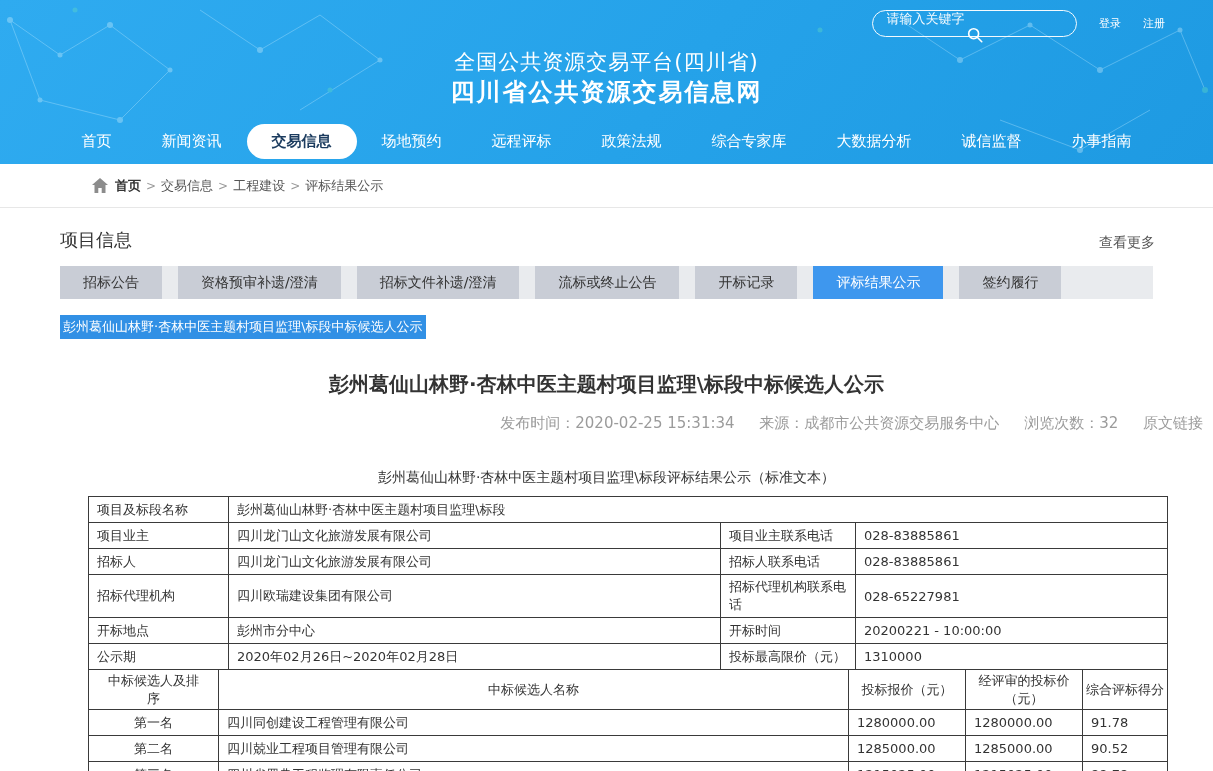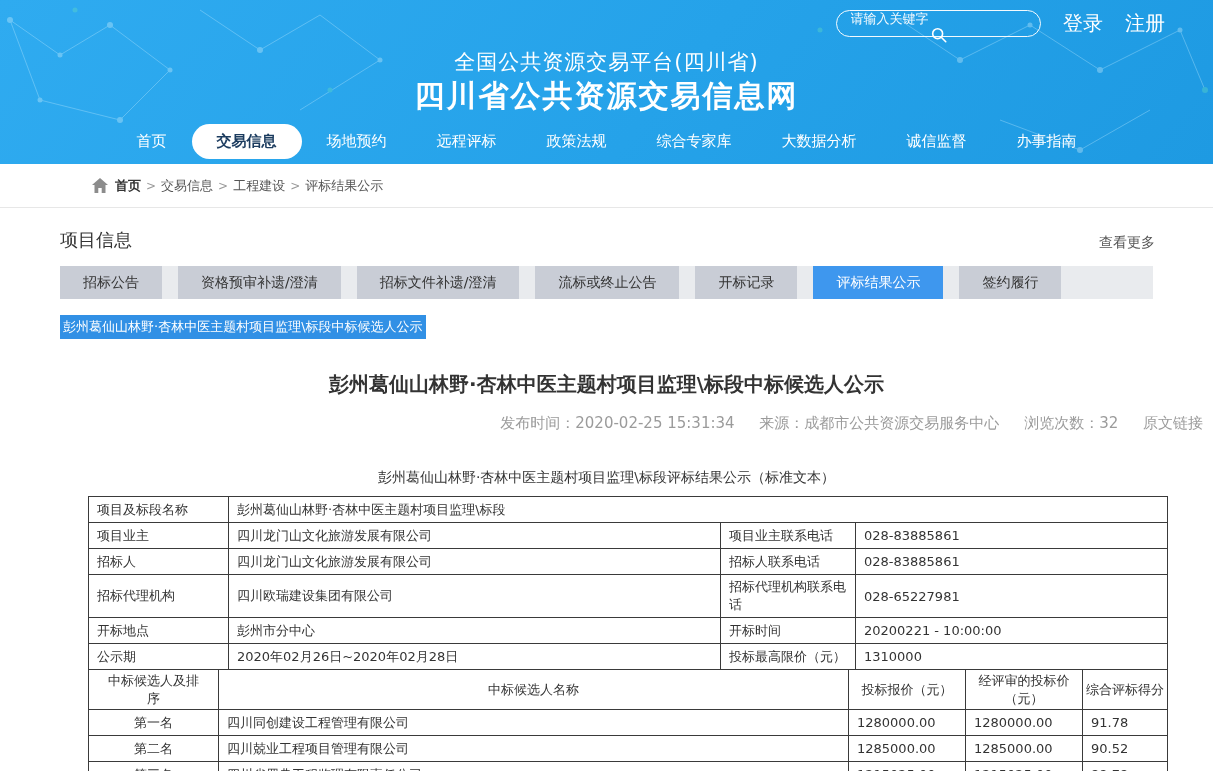--- a/index.html
+++ b/index.html
@@ -7,23 +7,23 @@
   .page { width:1213px; height:771px; position:relative; overflow:hidden; background:#fff; }
 
   
   .header { position:relative; height:164px; background:linear-gradient(130deg,#2fabf0 0%,#25a2e9 55%,#1e9ae2 100%); overflow:hidden; }
   .header svg.pattern { position:absolute; left:0; top:0; width:100%; height:100%; opacity:.35; }
   .topbar { position:absolute; top:8px; right:48px; display:flex; align-items:center; height:30px; }
   .searchbox { width:205px; height:27px; border:1px solid rgba(255,255,255,.95); border-radius:14px; display:flex; align-items:center; padding:0 9px;flex-direction:column; }
   .searchbox input { flex:1; background:transparent; border:none; outline:none; color:#fff; font-size:13px; }
   .searchbox input::placeholder { color:#fff; opacity:.95; }
   .search-ico { width:18px; height:18px; flex:0 0 auto; }
-  .auth-link { color:#fff; font-size:20px; margin-left:22px; text-decoration:none; cursor:pointer;text-align:right; }
+  .auth-link { color:#fff; font-size:11px; margin-left:22px; text-decoration:none; cursor:pointer;text-align:right; }
   .subtitle { position:absolute; top:48px; width:100%; text-align:center; color:#fff; font-size:21px; letter-spacing:1px; }
-  .sitetitle { position:absolute; top:76px; width:100%; text-align:center; color:#fff; font-size:30px; font-weight:bold; letter-spacing:2px; }
+  .sitetitle { position:absolute; top:76px; width:100%; text-align:center; color:#fff; font-size:24px; font-weight:bold; letter-spacing:2px; }
   .nav { position:absolute; top:124px; left:0; width:100%; display:flex; justify-content:center; align-items:center; }
   .nav-item { color:#fff; font-size:15px; padding:8px 25px; cursor:pointer; white-space:nowrap; border-radius:18px; }
   .nav-item.active { background:#fff; color:#1c3c5f; font-weight:bold; }
 
   
   .crumbbar { height:44px; display:flex; align-items:center; padding-left:92px; border-bottom:1px solid #e7e7e7; background:#fff; }
   .home-ico { width:16px; height:15px; margin-right:7px; }
   .crumb-home { font-size:13px; font-weight:bold; color:#333; cursor:pointer; }
   .crumb-sep { font-size:12px; color:#999; margin:0 5px; }
   .crumb-item { font-size:13px; color:#555; cursor:pointer; }
@@ -104,20 +104,21 @@
       </div>
       <span class="auth-link">登录</span>
       <span class="auth-link">注册</span>
     </div>
 
     <div class="subtitle">全国公共资源交易平台(四川省)</div>
     <div class="sitetitle">四川省公共资源交易信息网</div>
 
     <div class="nav">
       <span class="nav-item">首页</span>
+      <span class="nav-item">新闻资讯</span>
       <span class="nav-item active">交易信息</span>
       <span class="nav-item">场地预约</span>
       <span class="nav-item">远程评标</span>
       <span class="nav-item">政策法规</span>
       <span class="nav-item">综合专家库</span>
       <span class="nav-item">大数据分析</span>
       <span class="nav-item">诚信监督</span>
       <span class="nav-item">办事指南</span>
     </div>
   </div>

